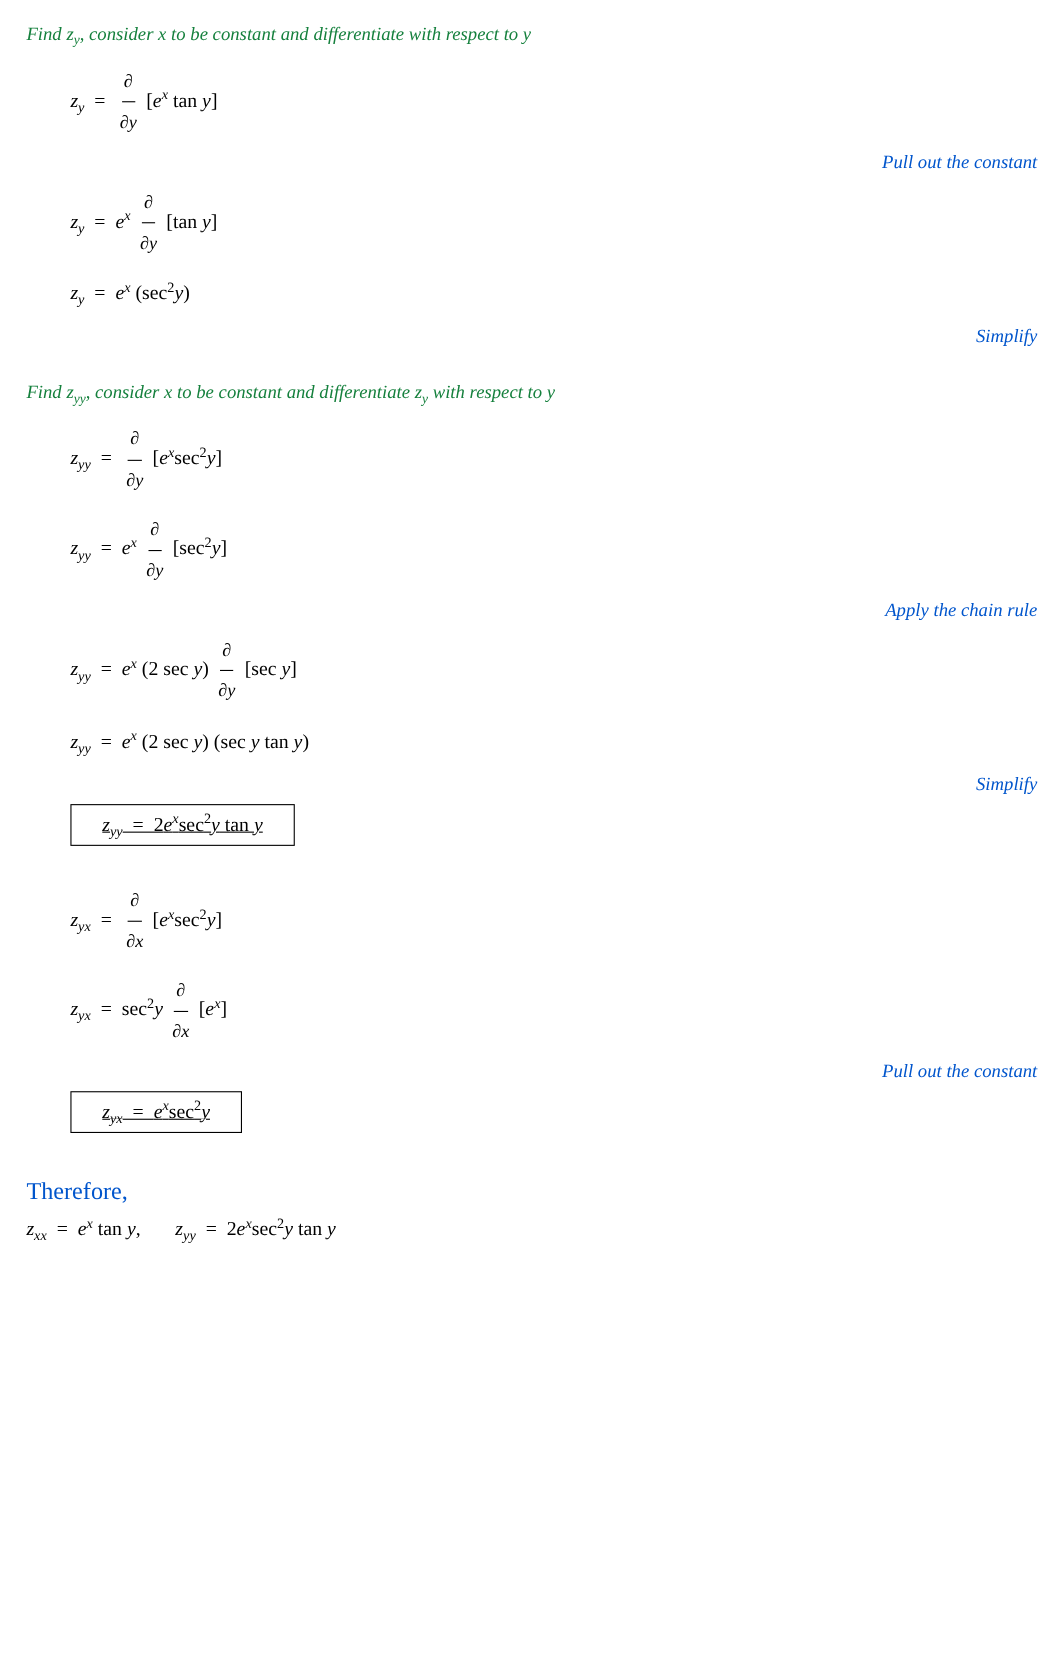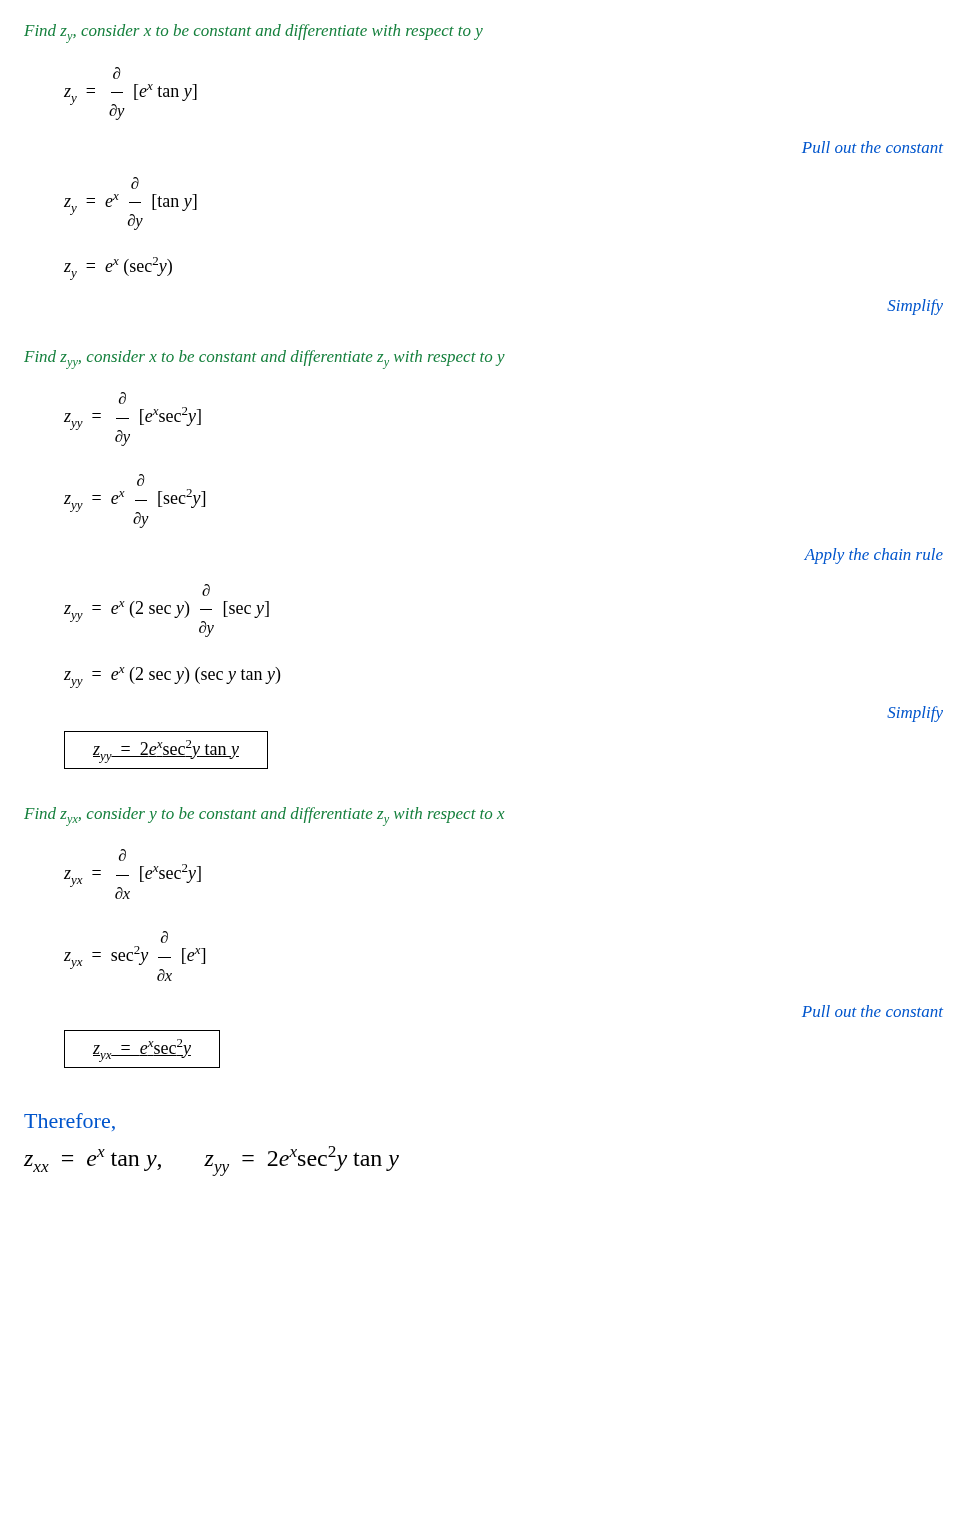--- a/index.html
+++ b/index.html
@@ -30,21 +30,21 @@
     }
     .boxed {
       display: inline-block;
       border: 1.5px solid #000;
       padding: 4px 28px;
       margin: 4px 0 4px 40px;
       text-decoration: underline;
     }
     .final-section { margin-top: 30px; }
     .final-header { color: #0055cc; font-size: 22px; margin-bottom: 8px; }
-    .final-line { margin: 6px 0; font-size: 24px; }
+    .final-line { margin: 6px 0; font-size: 18px; }
     sup { font-size: 0.72em; vertical-align: super; }
     sub { font-size: 0.72em; vertical-align: sub; }
     .frac {
       display: inline-flex;
       flex-direction: column;
       align-items: center;
       vertical-align: middle;
       margin: 0 2px;
     }
     .frac .num { border-bottom: 1.5px solid #000; padding: 0 2px; font-size: 0.92em; }
@@ -126,23 +126,20 @@
   </div>
 
   <div class="hint">Simplify</div>
 
   <div class="boxed">
     <i>z</i><sub><i>yy</i></sub> &nbsp;=&nbsp; 2<i>e</i><sup><i>x</i></sup>sec<sup>2</sup><i>y</i> tan <i>y</i>
   </div>
 </div>
 
 <div class="section" style="margin-top: 28px;">
-  <div class="section-header">
-    Find <i>z</i><sub><i>yx</i></sub>, consider <i>y</i> to be constant and differentiate <i>z</i><sub><i>y</i></sub> with respect to <i>x</i>
-  </div>
 
   <div class="step">
     <i>z</i><sub><i>yx</i></sub> &nbsp;=&nbsp;
     <span class="frac">
         <span class="num">∂</span>
         <span class="den">∂<i>x</i></span>
       </span>
     [<i>e</i><sup><i>x</i></sup>sec<sup>2</sup><i>y</i>]
   </div>
 

